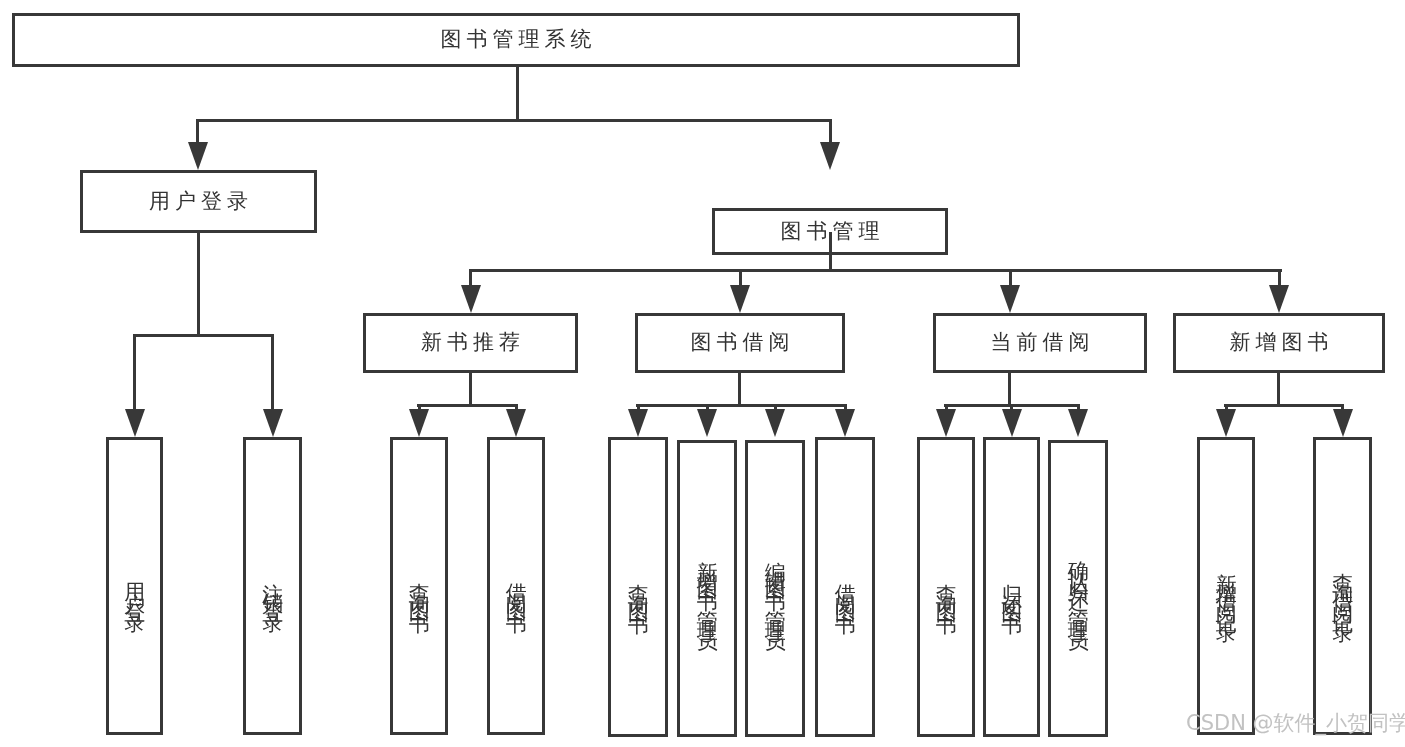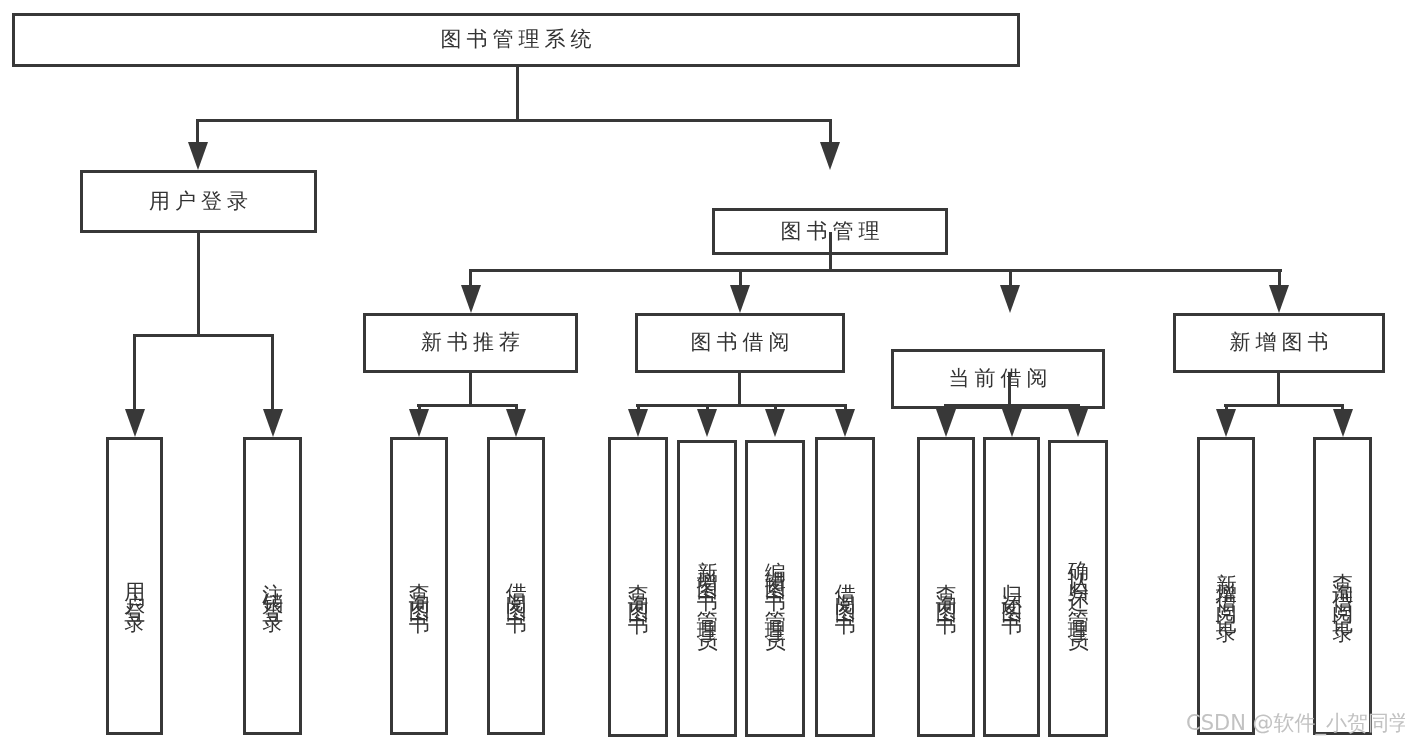--- a/index.html
+++ b/index.html
@@ -72,21 +72,21 @@
   <div class="arrow" style="left:1000px;top:285px;"></div>
   <div class="line" style="left:1278px;top:269px;width:3px;height:18px;"></div>
   <div class="arrow" style="left:1269px;top:285px;"></div>
 
   <div class="box h" style="left:635px;top:313px;width:210px;height:60px;">
     <span>图书借阅</span>
   </div>
   <div class="box h" style="left:363px;top:313px;width:215px;height:60px;">
     <span>新书推荐</span>
   </div>
-  <div class="box h" style="left:891px;top:313px;width:214px;height:60px;margin-top:36px;">
+  <div class="box h" style="left:933px;top:313px;width:214px;height:60px;">
     <span>当前借阅</span>
   </div>
   <div class="box h" style="left:1173px;top:313px;width:212px;height:60px;">
     <span>新增图书</span>
   </div>
 
   <div class="line" style="left:469px;top:372px;width:3px;height:35px;"></div>
   <div class="line" style="left:417px;top:404px;width:101px;height:3px;"></div>
   <div class="line" style="left:418px;top:404px;width:3px;height:7px;"></div>
   <div class="arrow" style="left:409px;top:409px;"></div>

